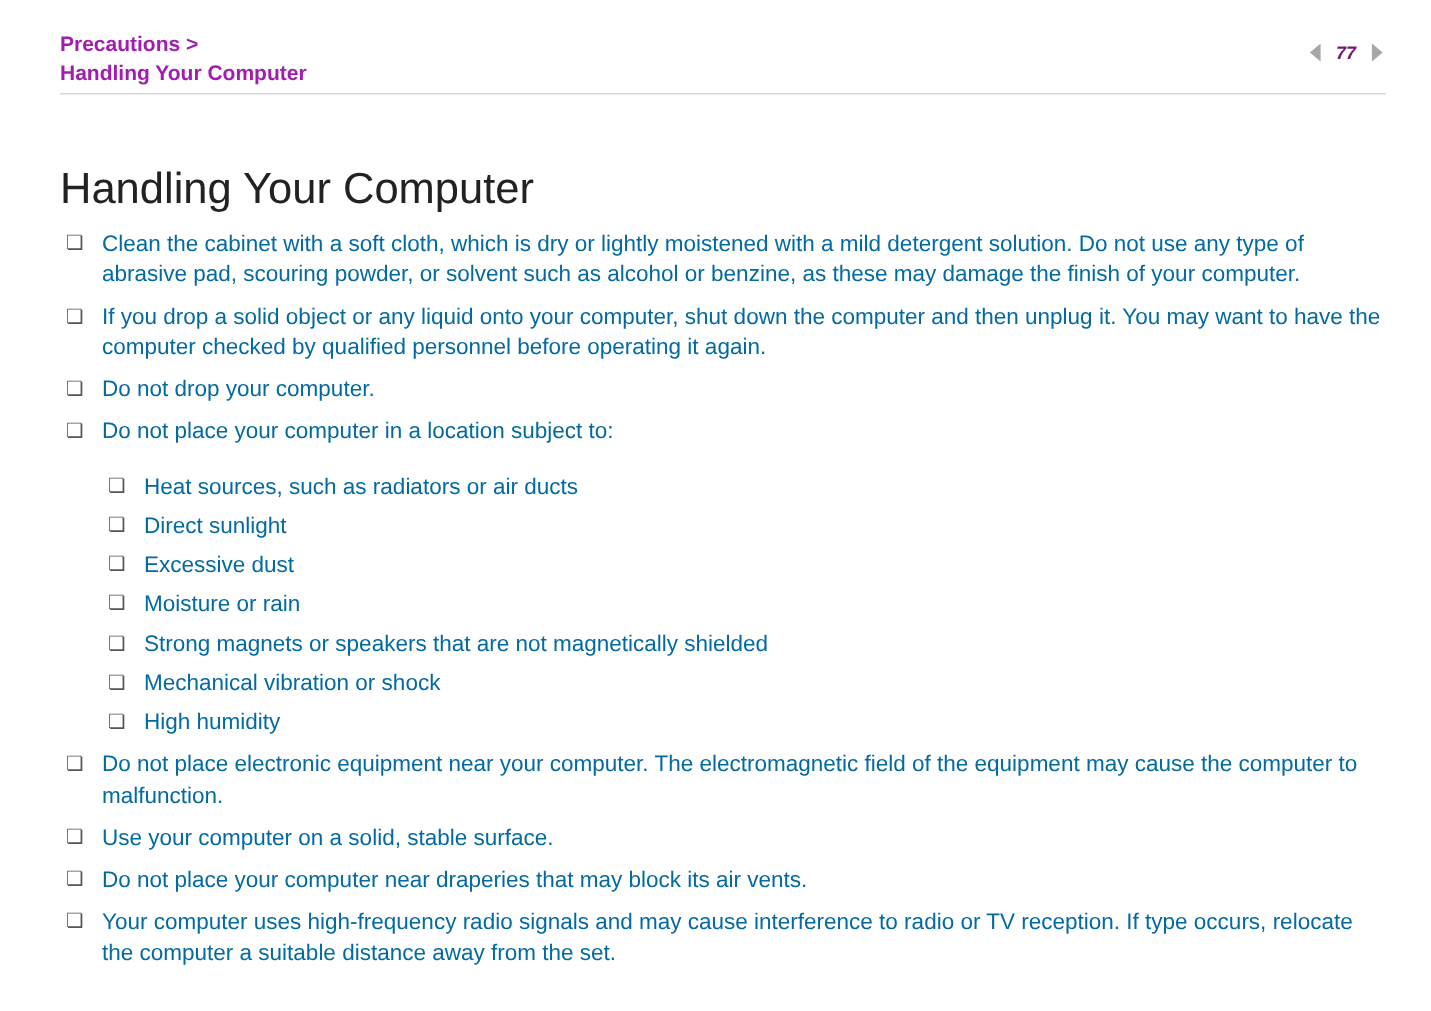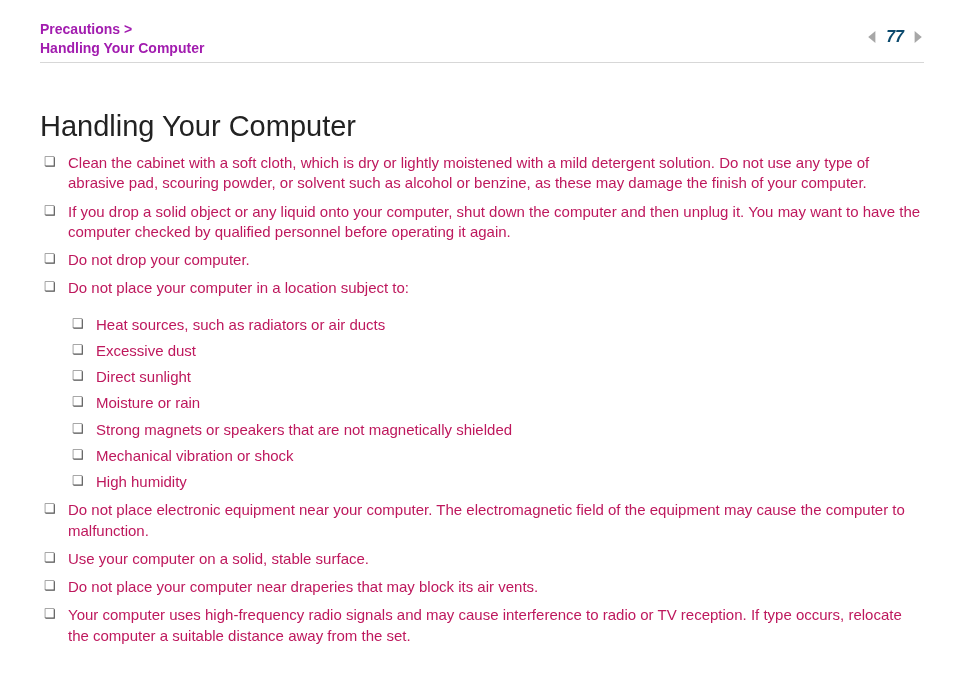--- a/index.html
+++ b/index.html
@@ -29,24 +29,24 @@
   }
   .pagenum-wrap {
     position: absolute;
     top: 28px;
     right: 30px;
     display: flex;
     align-items: center;
     gap: 6px;
   }
   .pagenum {
-    font-size: 16px;
+    font-size: 12px;
     font-weight: bold;
     font-style: italic;
-    color: #0c4a6e;
+    color: #701a75;
   }
   .arrow-btn {
     width: 14px;
     height: 14px;
     display: inline-flex;
     align-items: center;
     justify-content: center;
     cursor: pointer;
   }
   .arrow-left svg, .arrow-right svg {
@@ -77,21 +77,21 @@
     list-style: none;
     padding: 0;
     margin: 0;
   }
   ul.bullets > li {
     position: relative;
     padding-left: 28px;
     margin: 0 0 8px 0;
     font-size: 15px;
     line-height: 1.35;
-    color: #be185d;
+    color: #0369a1;
   }
   ul.bullets > li::before {
     content: "❏";
     position: absolute;
     left: 4px;
     top: 0;
     color: #555;
     font-size: 13px;
     line-height: 1.45;
   }
@@ -144,22 +144,22 @@
   <div class="divider"></div>
 
   <div class="content">
     <h1 class="title">Handling Your Computer</h1>
     <ul class="bullets" id="bullets-root">
         <li><span>Clean the cabinet with a soft cloth, which is dry or lightly moistened with a mild detergent solution. Do not use any type of abrasive pad, scouring powder, or solvent such as alcohol or benzine, as these may damage the finish of your computer.</span></li>
         <li><span>If you drop a solid object or any liquid onto your computer, shut down the computer and then unplug it. You may want to have the computer checked by qualified personnel before operating it again.</span></li>
         <li><span>Do not drop your computer.</span></li>
         <li><span>Do not place your computer in a location subject to:</span><ul class="sub">
             <li>Heat sources, such as radiators or air ducts</li>
+            <li>Direct sunlight</li>
             <li>Excessive dust</li>
-            <li>Direct sunlight</li>
             <li>Moisture or rain</li>
             <li>Strong magnets or speakers that are not magnetically shielded</li>
             <li>Mechanical vibration or shock</li>
             <li>High humidity</li>
           </ul></li>
         <li><span>Do not place electronic equipment near your computer. The electromagnetic field of the equipment may cause the computer to malfunction.</span></li>
         <li><span>Use your computer on a solid, stable surface.</span></li>
         <li><span>Do not place your computer near draperies that may block its air vents.</span></li>
         <li><span>Your computer uses high-frequency radio signals and may cause interference to radio or TV reception. If type occurs, relocate the computer a suitable distance away from the set.</span></li>
       </ul>

